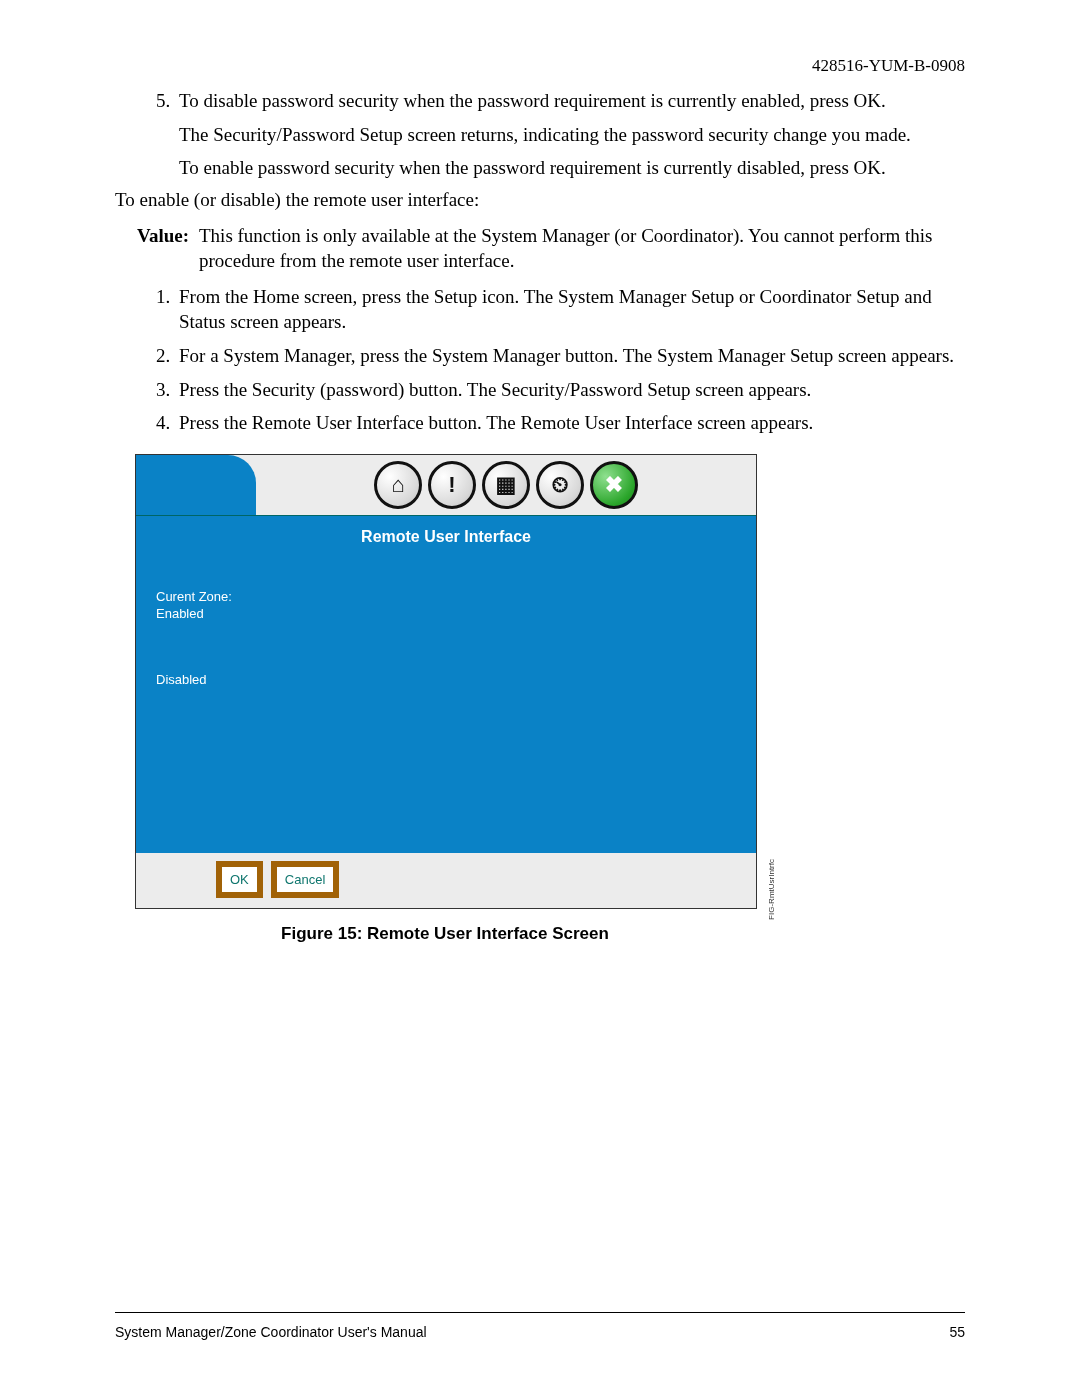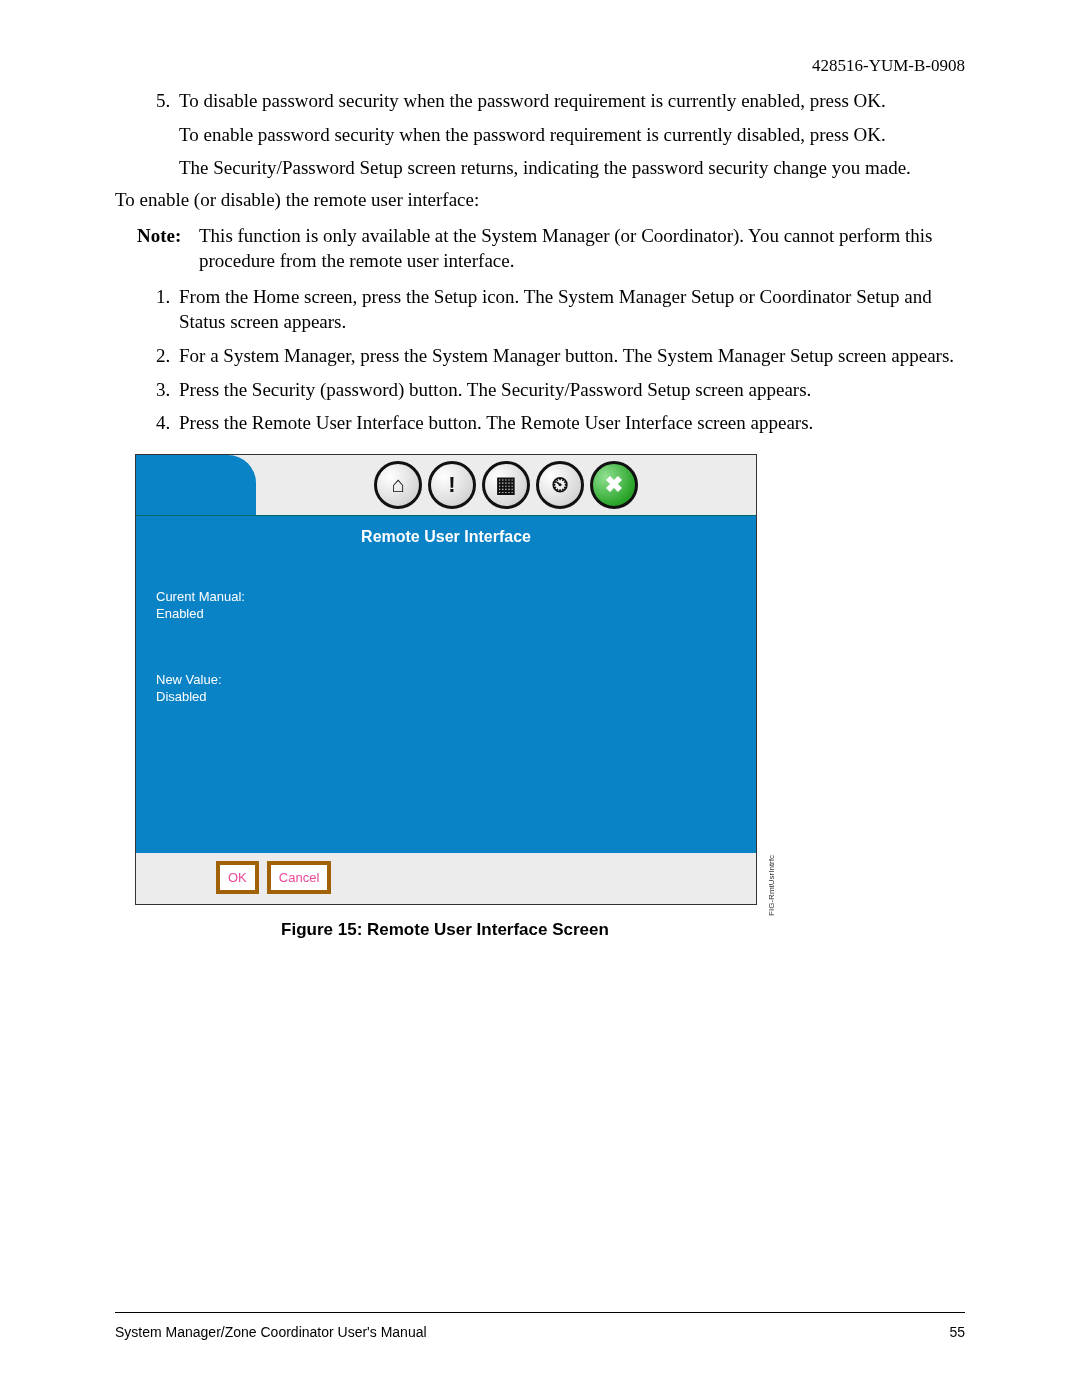--- a/index.html
+++ b/index.html
@@ -137,24 +137,24 @@
   }
   .button-row {
     background: #ececec;
     padding: 8px 0 10px 80px;
     display: flex;
     gap: 8px;
   }
   .btn {
     display: inline-block;
     padding: 4px 8px;
-    border: 4px solid #a16207;
+    border: 6px solid #a16207;
     background: #fff;
     font-size: 13px;
-    color: #ec4899;
+    color: #0f766e;
   }
   .sidelabel {
     position: absolute;
     right: -8px;
     bottom: 26px;
     font-size: 8px;
     font-family: Arial, sans-serif;
     color: #333;
     writing-mode: vertical-rl;
     transform: rotate(180deg);
@@ -184,30 +184,30 @@
 </head>
 <body>
 
 <div class="page">
 
   <div class="doc-id">428516-YUM-B-0908</div>
 
   <ol class="main-list" start="5">
     <li>
       <span>To disable password security when the password requirement is currently enabled, press OK.</span>
+      <p>The Security/Password Setup screen returns, indicating the password security change you made.</p>
       <p>To enable password security when the password requirement is currently disabled, press OK.</p>
-      <p>The Security/Password Setup screen returns, indicating the password security change you made.</p>
     </li>
   </ol>
 
 
   <p class="intro">To enable (or disable) the remote user interface:</p>
 
   <div class="note-block">
-    <div class="note-label">Note:</div>
+    <div class="note-label">Value:</div>
     <div class="note-text">This function is only available at the System Manager (or Coordinator). You cannot perform this procedure from the remote user interface.</div>
   </div>
 
   <ol class="steps">
     <li>
       <span>From the Home screen, press the Setup icon. The System Manager Setup or Coordinator Setup and Status screen appears.</span>
     </li>
     <li>
       <span>For a System Manager, press the System Manager button. The System Manager Setup screen appears.</span>
     </li>
@@ -227,25 +227,24 @@
           <div class="icon-btn">⌂</div>
           <div class="icon-btn">!</div>
           <div class="icon-btn">▦</div>
           <div class="icon-btn">⏲</div>
           <div class="icon-btn green">✖</div>
         </div>
       </div>
       <div class="panel-title">Remote User Interface</div>
       <div class="panel-body">
         <div class="valgroup">
-          <div>Curent Manual:</div>
+          <div>Curent Zone:</div>
           <div>Enabled</div>
         </div>
         <div class="valgroup">
-          <div>New Value:</div>
           <div>Disabled</div>
         </div>
       </div>
       <div class="button-row">
         <span class="btn">OK</span>
         <span class="btn">Cancel</span>
       </div>
     </div>
     <div class="sidelabel">FIG-RmtUsrIntrfc</div>
     <div class="caption">Figure 15: Remote User Interface Screen</div>

